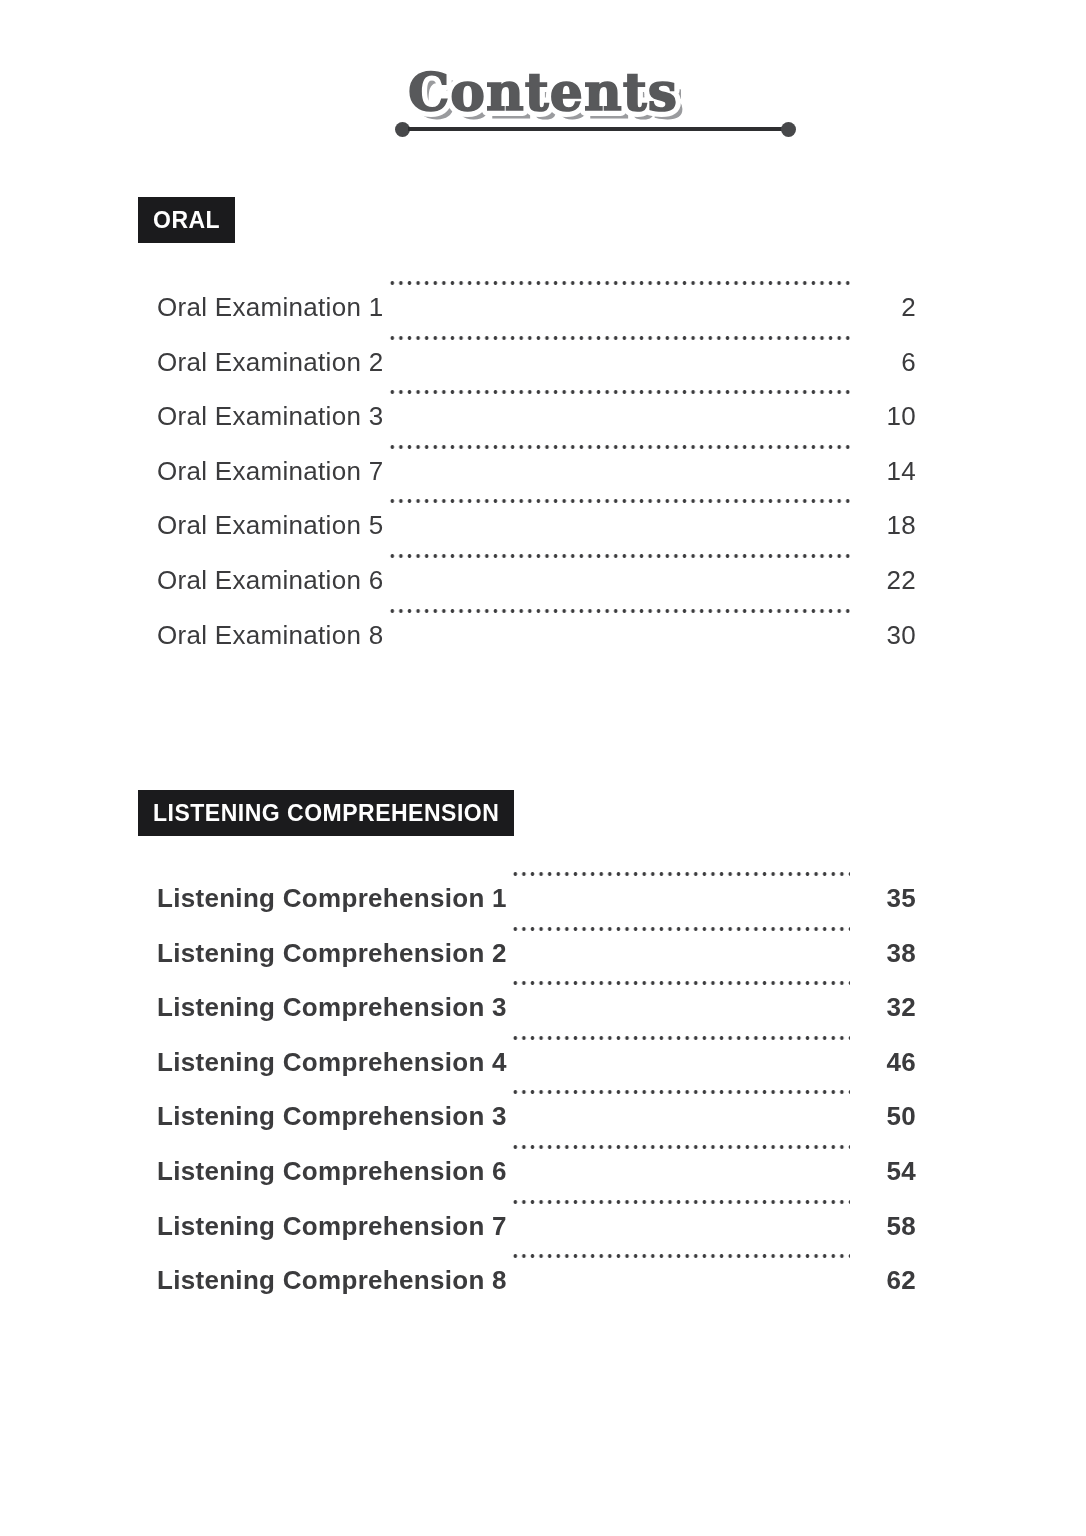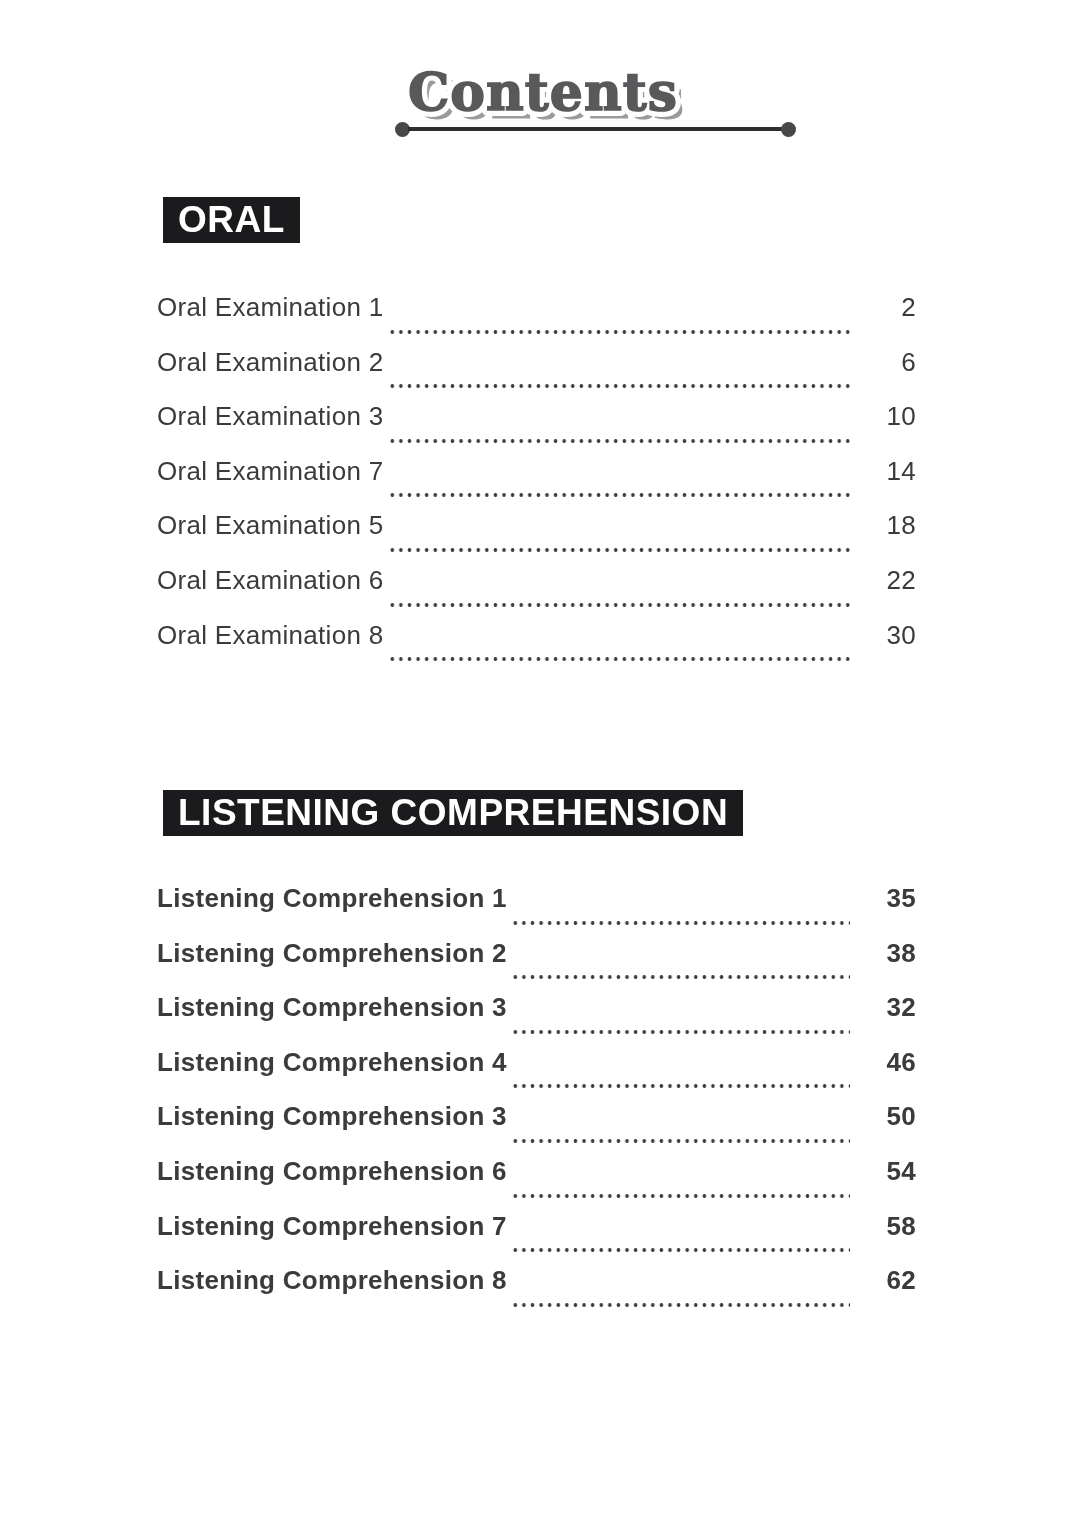--- a/index.html
+++ b/index.html
@@ -62,45 +62,45 @@
   .divider .rule {
     flex: 1;
     height: 4px;
     background: #2e2f31;
     margin: 0 -2px;
   }
 
   
   .section-label {
     position: absolute;
-    left: 111px;
+    left: 86px;
     display: inline-block;
     background: #1b1b1d;
     color: #ffffff;
     font-weight: bold;
-    font-size: 37px;
+    font-size: 23px;
     line-height: 46px;
     padding: 0 15px;
     letter-spacing: 0.5px;
   }
   .label-oral { top: 197px; }
   .label-listening { top: 790px; }
 
   
   .entries {
     position: absolute;
     left: 105px;
     right: 118px;
   }
   .entries-oral { top: 280px; }
   .entries-listening { top: 871px; font-weight: bold; }
 
   .row {
     display: flex;
-    align-items: flex-end;
+    align-items: flex-start;
     height: 54.6px;
     line-height: 54.6px;
     font-size: 26px;
     color: #3b3b3d;
   }
   .etitle {
     white-space: pre;
     letter-spacing: 0.3px;
     flex: none;
   }

